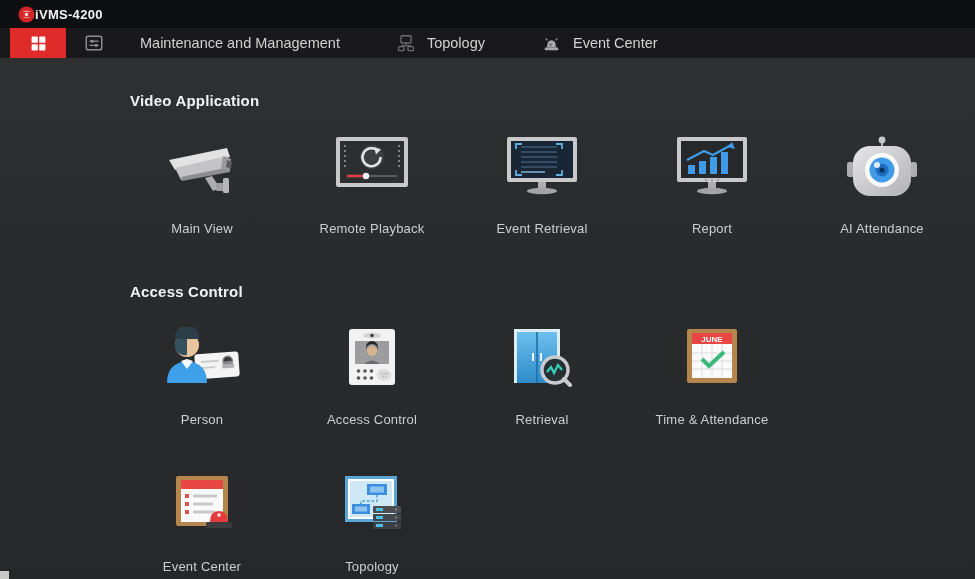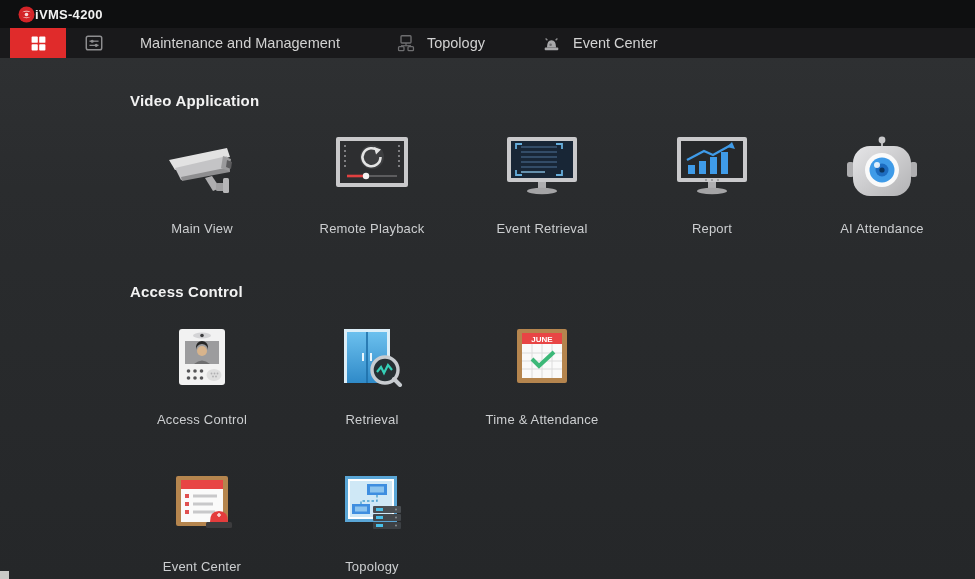--- a/index.html
+++ b/index.html
@@ -254,20 +254,40 @@
         <span class="app-label">AI Attendance</span>
       </div>
 
     </div>
   </div>
 
   <div class="section">
     <div class="section-title">Access Control</div>
     <div class="apps-row">
 
+      <div class="app-cell">
+        <span class="app-icon">
+          <svg width="78" height="58" viewBox="0 0 78 58">
+            <g transform="rotate(-4 52 38)">
+              <rect x="32" y="26" width="44" height="25" rx="3" fill="#f4f4f4"></rect>
+              <line x1="38" y1="34" x2="56" y2="34" stroke="#cccccc" stroke-width="2"></line>
+              <line x1="38" y1="40" x2="52" y2="40" stroke="#cccccc" stroke-width="2"></line>
+              <circle cx="65" cy="35" r="5.5" fill="#8a8a8c"></circle>
+              <path d="M61,35 a4,4 0 0 1 8,0 Z" fill="#3a3a3c"></path>
+              <rect x="59" y="38" width="12" height="4" rx="1" fill="#b0b0b2"></rect>
+            </g>
+            <path d="M12,18 a12,12 0 0 1 24,0 a12,12 0 0 1 -24,0 Z" fill="#e6c49c"></path>
+            <path d="M24,6 a12,12 0 0 0 -12,12 l0,4 a12,12 0 0 0 12,6 Z" fill="#35505e"></path>
+            <path d="M12,12 h24 v-2 a12,12 0 0 0 -24,0 Z" fill="#2c3e48"></path>
+            <path d="M4,56 Q4,36 24,34 Q44,36 44,56 Z" fill="#3da0e8"></path>
+            <polygon points="18,34 24,42 30,34 24,32" fill="#f4f8fa"></polygon>
+          </svg>
+        </span>
+        <span class="app-label">Person</span>
+      </div>
 
       <div class="app-cell">
         <span class="app-icon">
           <svg width="62" height="60" viewBox="0 0 62 60">
             <rect x="8" y="2" width="46" height="56" rx="3" fill="#f2f2f2"></rect>
             <ellipse cx="31" cy="8.5" rx="9" ry="3" fill="#d4d4d6"></ellipse>
             <circle cx="31" cy="8.5" r="1.8" fill="#3c3c3e"></circle>
             <rect x="14" y="14" width="34" height="23" fill="#9c9c9e"></rect>
             <circle cx="31" cy="24" r="5" fill="#d8b48c"></circle>
             <path d="M25,23 a6,6 0 0 1 12,0 v-3 a6,6 0 0 0 -12,0 Z" fill="#262626"></path>

